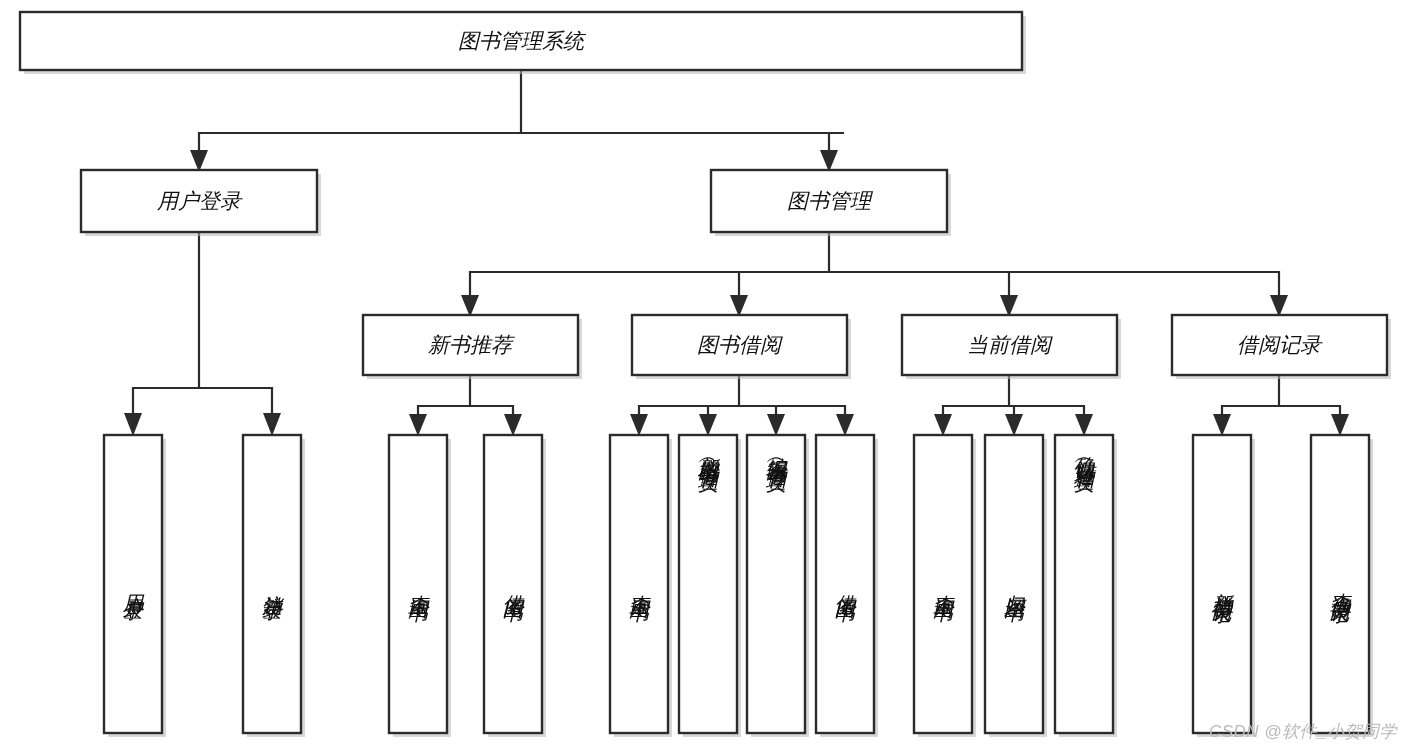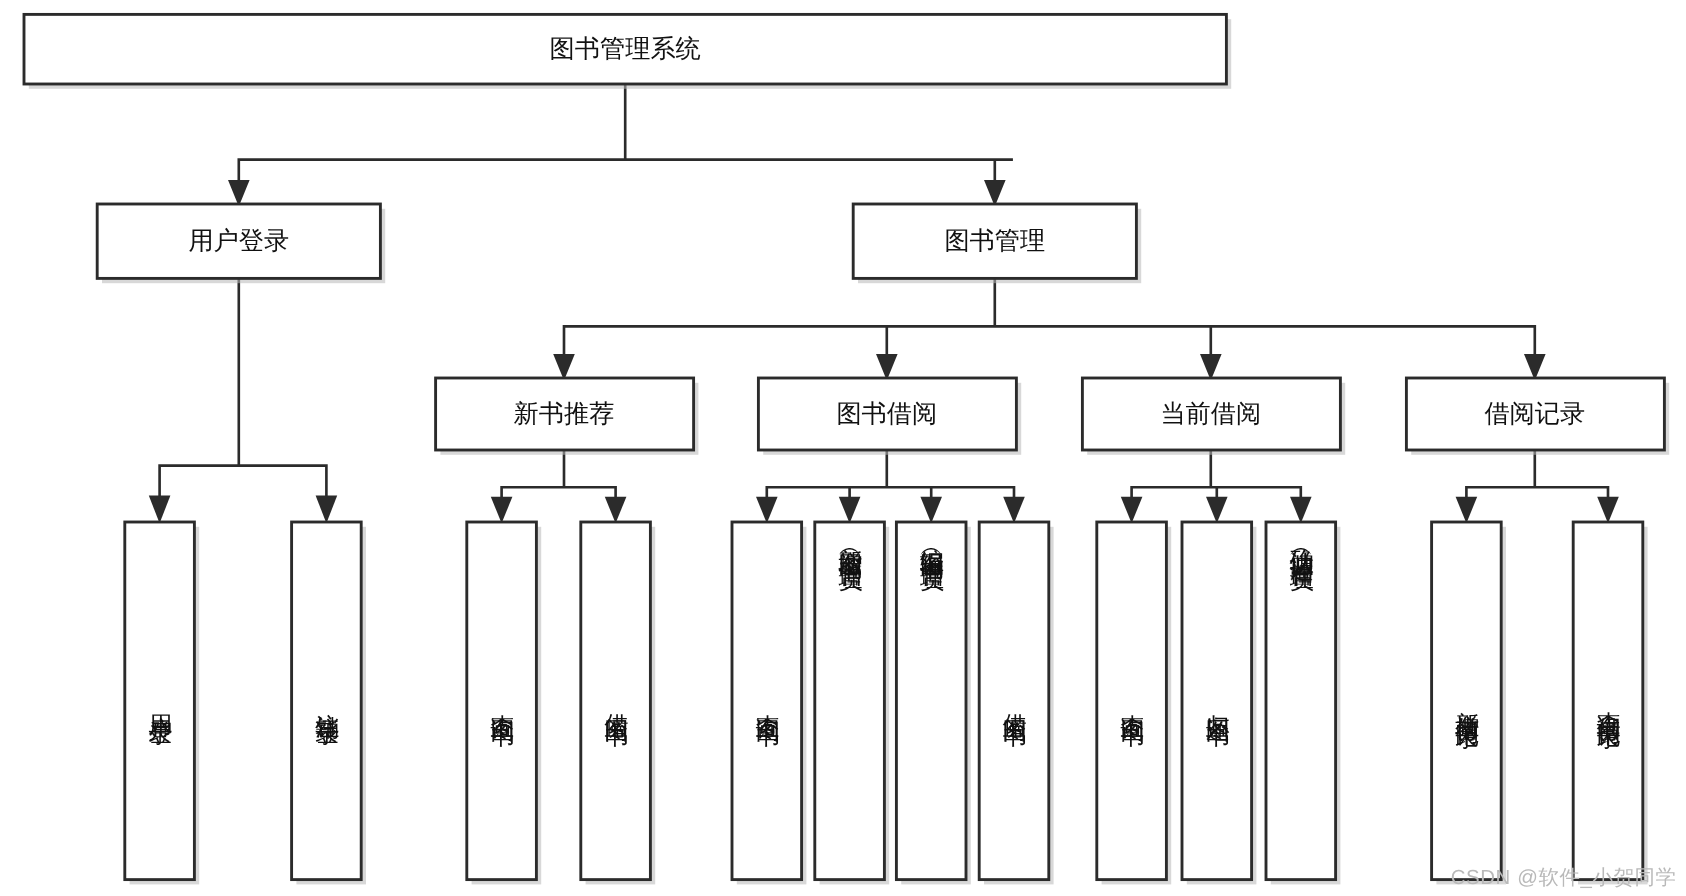--- a/index.html
+++ b/index.html
@@ -13,20 +13,21 @@
     font-family: "Liberation Sans", "DejaVu Sans", sans-serif;
     overflow: hidden;
     position: relative;
   }
   #diagram-root {
     position: absolute;
     left: 0;
     top: 0;
     width: 1405px;
     height: 747px;
+    font-style: italic;
   }
   svg.diagram {
     display: block;
     width: 1405px;
     height: 747px;
   }
   .box-rect {
     fill: #ffffff;
     stroke: #2b2b2b;
     stroke-width: 2.4;

